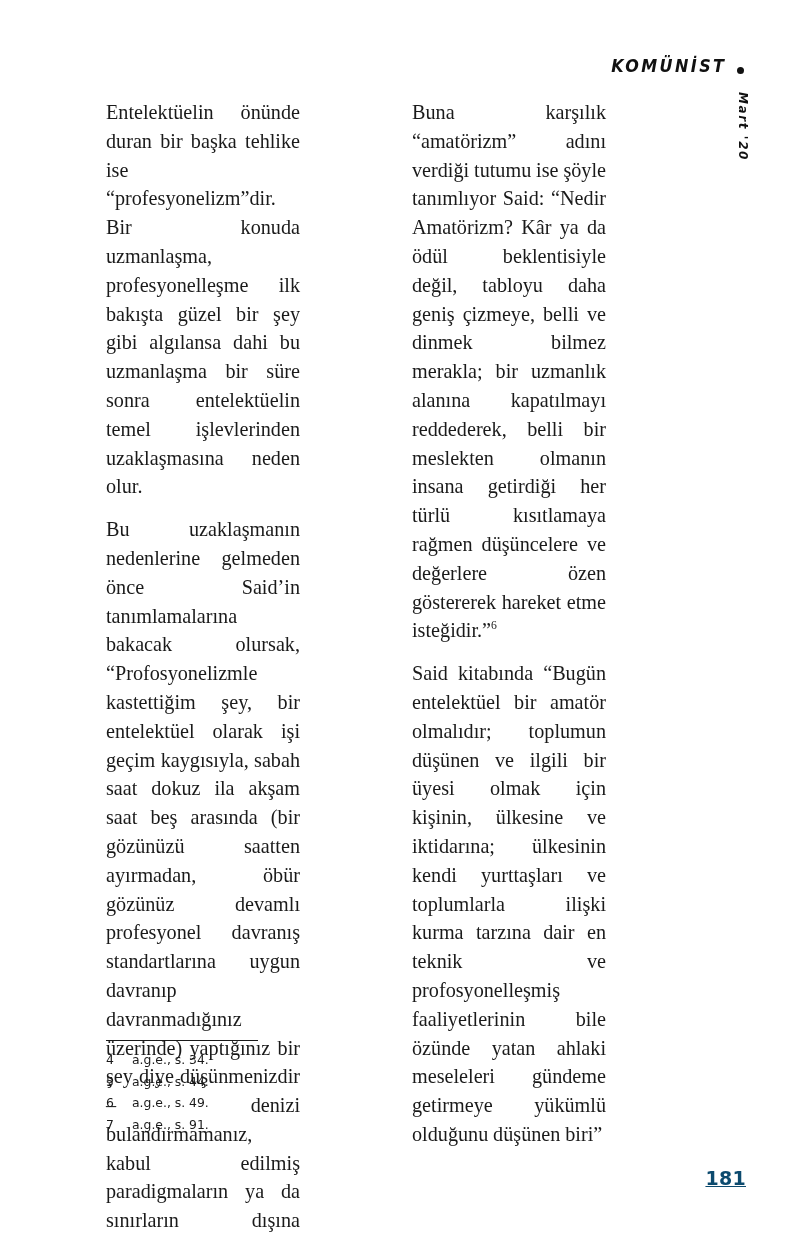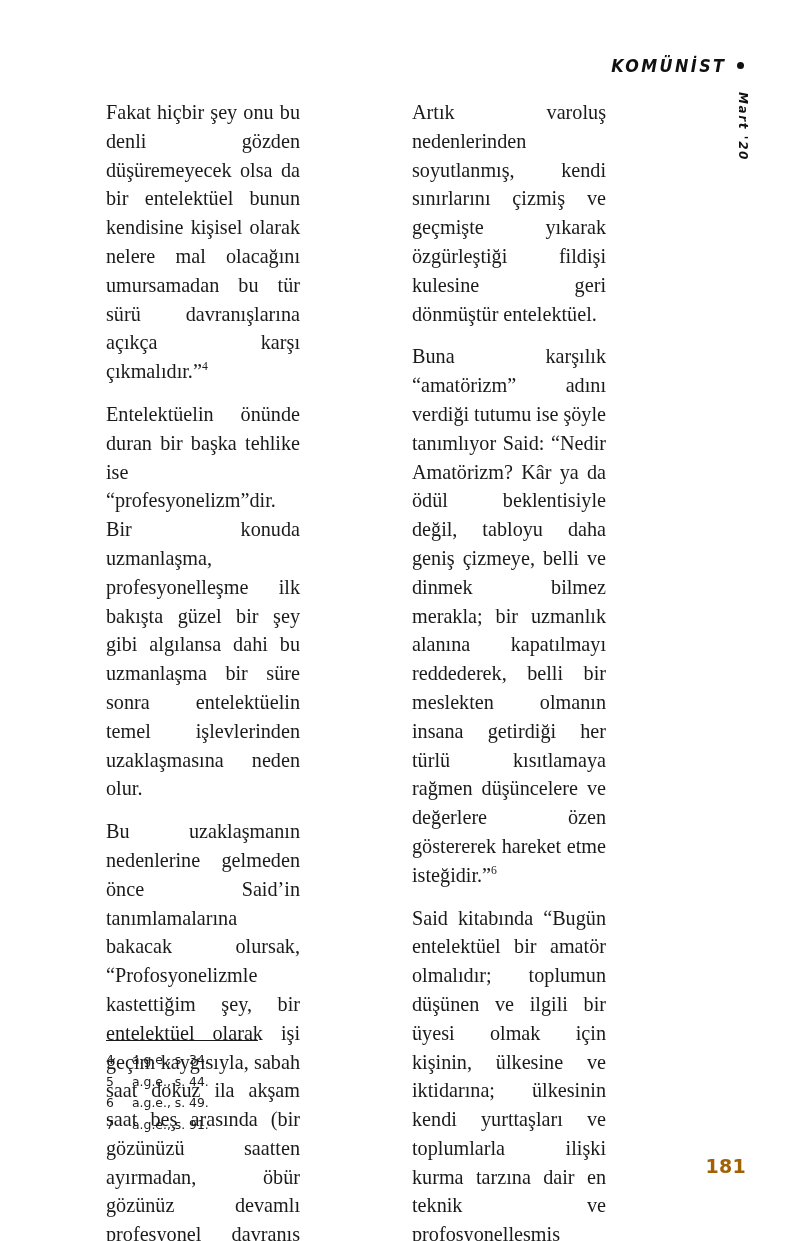--- a/index.html
+++ b/index.html
@@ -16,21 +16,21 @@
     font-family: "Liberation Serif", "DejaVu Serif", serif;
     color: #1a1a1a;
   }
 
   
   .running-head {
     position: absolute;
     top: 56px;
     right: 54px;
     display: flex;
-    align-items: center;
+    align-items: flex-end;
     gap: 11px;
   }
   .running-head-title {
     font-family: "DejaVu Sans", "Liberation Sans", sans-serif;
     font-weight: bold;
     font-style: italic;
     font-size: 17px;
     letter-spacing: 2.6px;
     color: #111111;
     white-space: nowrap;
@@ -126,52 +126,51 @@
   .footnote-num {
     width: 26px;
     flex: 0 0 26px;
   }
   .footnote-text { flex: 1 1 auto; }
 
   
   .folio {
     position: absolute;
     right: 52px;
-    bottom: 64px;
+    bottom: 52px;
     font-family: "DejaVu Sans", "Liberation Sans", sans-serif;
     font-weight: bold;
     font-size: 19px;
     letter-spacing: 0.3px;
-    color: #a16207;
+    color: #0c4a6e;
+    text-decoration: underline;
   }
 </style>
 </head>
 <body>
 
 <div class="page">
 
   <div class="running-head">
     <div class="running-head-title">KOMÜNİST</div>
     <span class="running-head-dot"></span>
   </div>
 
   <div class="issue-date">
     <span>Mart '20</span>
   </div>
 
   <div class="columns">
 
     <div class="column column-left">
-      <p><span>Fakat hiçbir şey onu bu denli gözden düşüremeyecek olsa da bir entelektüel bunun kendisine kişisel olarak nelere mal olacağını umursamadan bu tür sürü davranışlarına açıkça karşı çıkmalıdır.”</span><sup>4</sup></p>
       <p><span>Entelektüelin önünde duran bir başka tehlike ise “profesyonelizm”dir. Bir konuda uzmanlaşma, profesyonelleşme ilk bakışta güzel bir şey gibi algılansa dahi bu uzmanlaşma bir süre sonra entelektüelin temel işlevlerinden uzaklaşmasına neden olur.</span></p>
       <p><span>Bu uzaklaşmanın nedenlerine gelmeden önce Said’in tanımlamalarına bakacak olursak, “Profosyonelizmle kastettiğim şey, bir entelektüel olarak işi geçim kaygısıyla, sabah saat dokuz ila akşam saat beş arasında (bir gözünüzü saatten ayırmadan, öbür gözünüz devamlı profesyonel davranış standartlarına uygun davranıp davranmadığınız üzerinde) yaptığınız bir şey diye düşünmenizdir – denizi bulandırmamanız, kabul edilmiş paradigmaların ya da sınırların dışına çıkmamanız, pazarlanabilir ve öncelikle de ‘prezentabl’ olmak uğruna kendinizi ‘aman</span></p>
     </div>
 
     <div class="column column-right">
-      <p><span>Artık varoluş nedenlerinden soyutlanmış, kendi sınırlarını çizmiş ve geçmişte yıkarak özgürleştiği fildişi kulesine geri dönmüştür entelektüel.</span></p>
       <p><span>Buna karşılık “amatörizm” adını verdiği tutumu ise şöyle tanımlıyor Said: “Nedir Amatörizm? Kâr ya da ödül beklentisiyle değil, tabloyu daha geniş çizmeye, belli ve dinmek bilmez merakla; bir uzmanlık alanına kapatılmayı reddederek, belli bir meslekten olmanın insana getirdiği her türlü kısıtlamaya rağmen düşüncelere ve değerlere özen göstererek hareket etme isteğidir.”</span><sup>6</sup></p>
       <p><span>Said kitabında “Bugün entelektüel bir amatör olmalıdır; toplumun düşünen ve ilgili bir üyesi olmak için kişinin, ülkesine ve iktidarına; ülkesinin kendi yurttaşları ve toplumlarla ilişki kurma tarzına dair en teknik ve profosyonelleşmiş faaliyetlerinin bile özünde yatan ahlaki meseleleri gündeme getirmeye yükümlü olduğunu düşünen biri”</span></p>
     </div>
 
   </div>
 
   <div class="footnotes">
     <div class="footnote-rule"></div>
 
     <div class="footnote">

